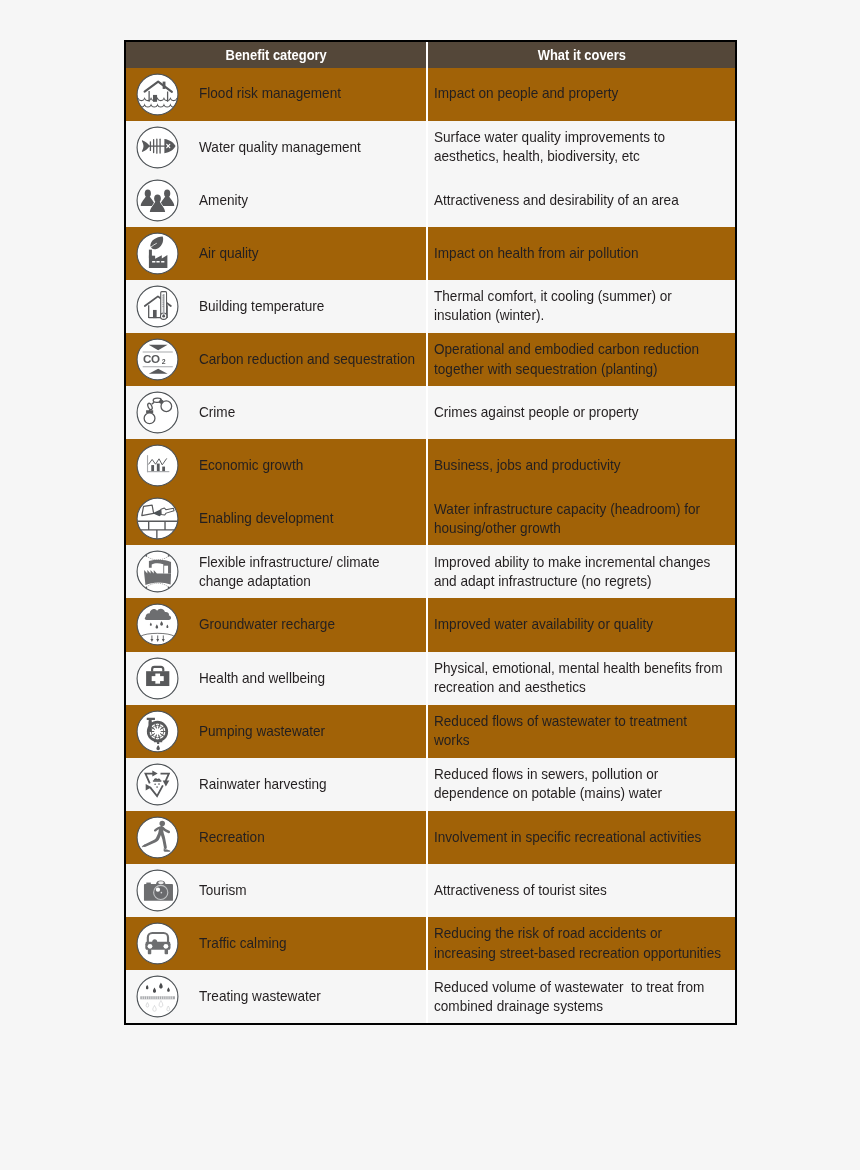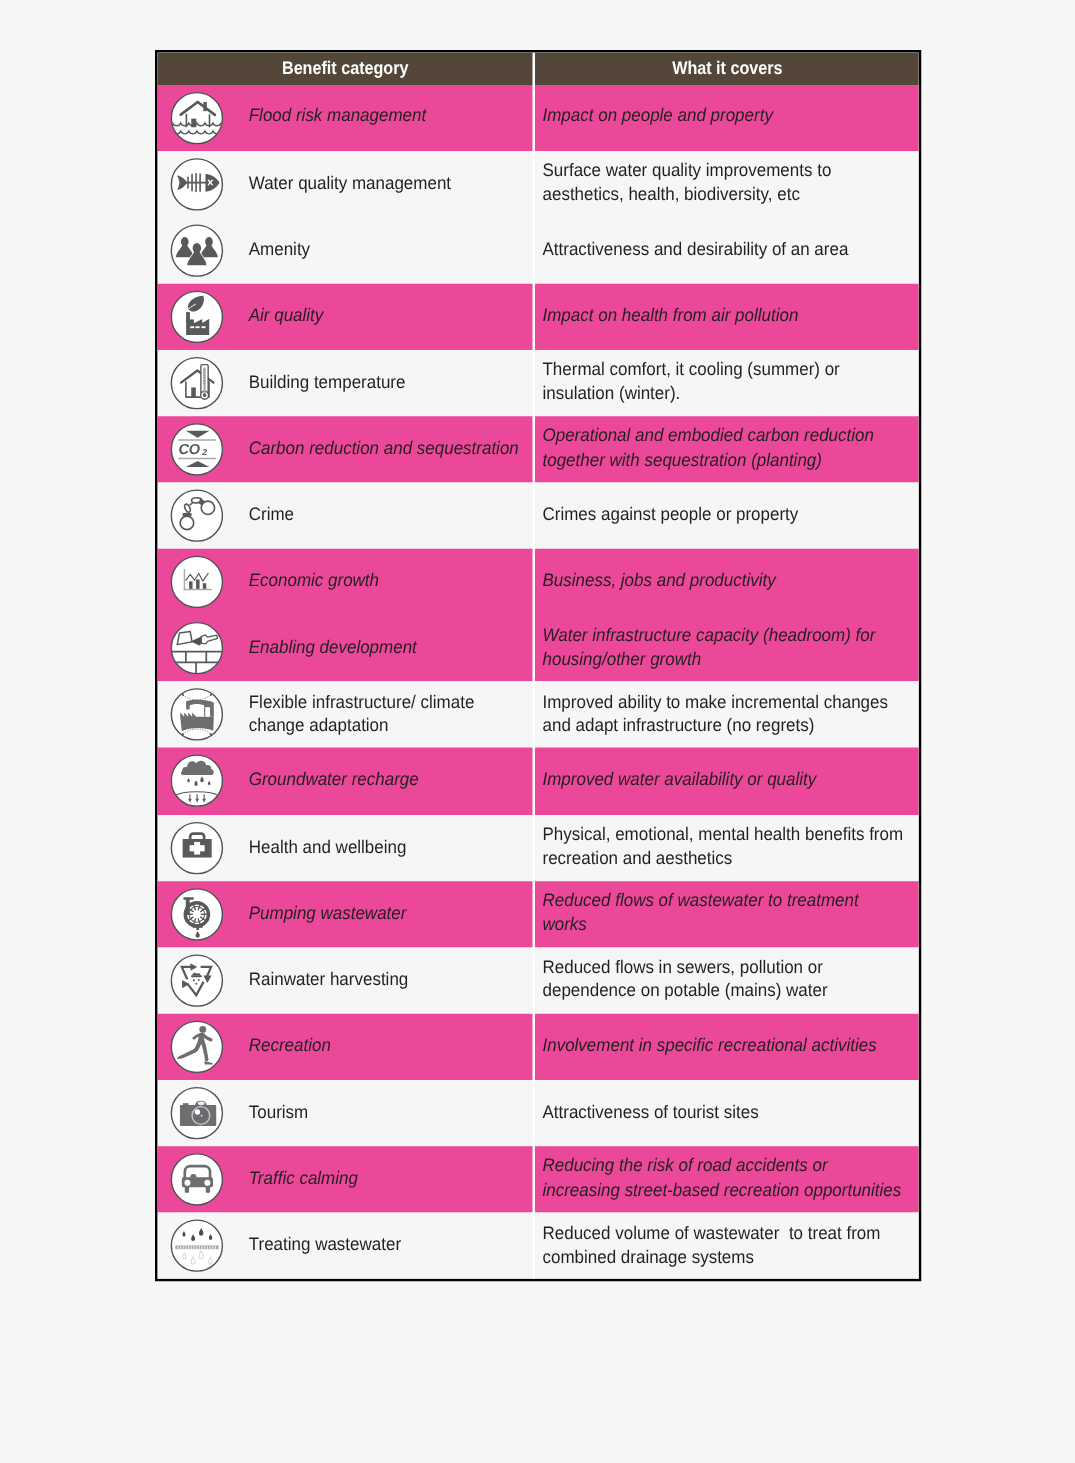--- a/index.html
+++ b/index.html
@@ -6,21 +6,21 @@
   html,body{margin:0;padding:0;}
   body{width:860px;height:1170px;background:#f6f6f6;font-family:"Liberation Sans",sans-serif;overflow:hidden;}
   .page{position:relative;width:859px;height:1170px;}
   .tbl{position:absolute;left:124px;top:40px;width:613px;box-sizing:border-box;border:2px solid #000;background:#f6f6f6;overflow:hidden;}
   .tbl table{border-collapse:collapse;width:609px;table-layout:fixed;}
   th{background:#544739;color:#fff;font-size:14.6px;font-weight:bold;text-align:center;height:25.5px;padding:0;vertical-align:middle;}
   th span{display:inline-block;transform:scaleX(0.885);}
   th.c1{width:300px;}
   .hdiv{border-left:2px solid #fff;}
   td{padding:0;vertical-align:middle;}
-  tr.alt td{background:#ec4899;font-style:italic;}
+  tr.alt td{background:#a16207;}
   tr.plain td{background:#f6f6f6;}
   td.c1{width:300px;height:53.1px;}
   td.c2{border-left:2px solid #fff;padding-left:6px;padding-right:16px;font-size:14.5px;color:#231f20;line-height:1.32;margin-top:14px;}
   td.c2 span{display:block;transform:scaleX(0.937);transform-origin:left;width:311px;white-space:pre-wrap;}
   .c1inner{display:flex;align-items:center;height:53.1px;}
   .ico{width:43px;height:43px;margin-left:10px;flex:0 0 43px;display:block;}
   .ico svg{display:block;overflow:visible;}
   .ring{fill:#fff;stroke:#4d5256;stroke-width:2.6;}
   .gl{clip-path:url(#icoclip);}
   .lbl{margin-left:20px;font-size:14.5px;color:#231f20;line-height:1.32;transform:scaleX(0.937);transform-origin:left;width:240px;flex:0 0 240px;}

